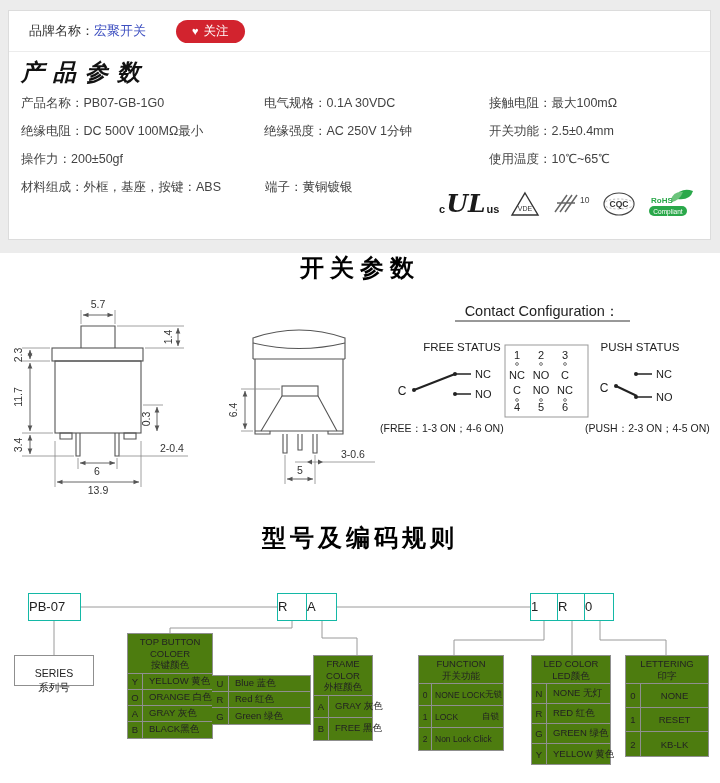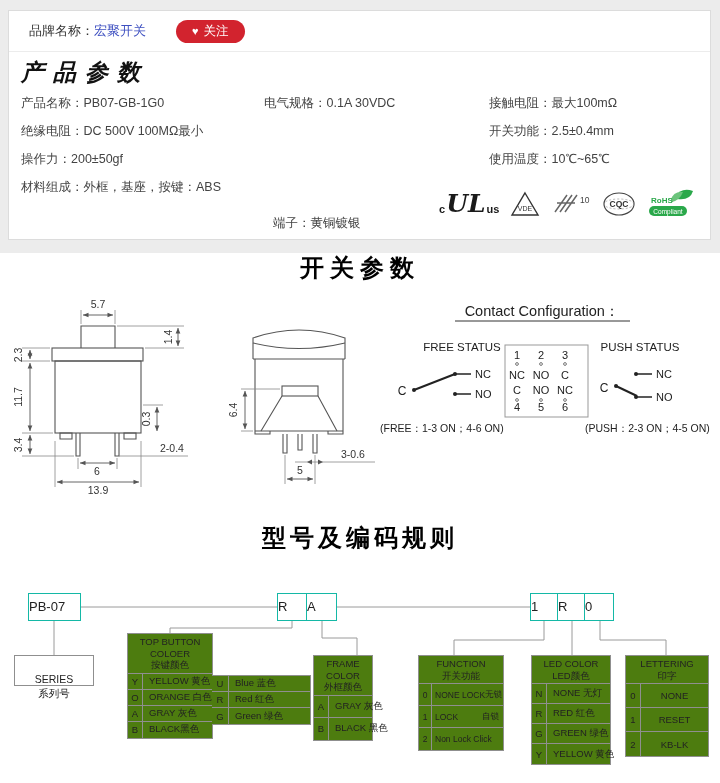--- a/index.html
+++ b/index.html
@@ -21,21 +21,21 @@
   .ul-s { font-size:11px; font-weight:bold; }
   .big-title { position:absolute; left:0; width:720px; text-align:center; font-size:24px; font-weight:bold; letter-spacing:6px; color:#000; }
   svg { overflow:visible; }
   svg text { font-family:"Liberation Sans", sans-serif; }
   .ln path, .ln rect { fill:none; stroke:#555; stroke-width:1.1; }
   .ext path { fill:none; stroke:#888; stroke-width:0.8; }
   .dim line { stroke:#555; stroke-width:0.9; }
   .dt { font-size:10.5px; fill:#333; }
   .ct { fill:#222; }
   .code-box { position:absolute; height:28px; line-height:26px; text-align:left; border:1px solid #14b8a6; background:#fff; font-size:13px; color:#222; }
-  .series-box { position:absolute; left:14px; top:655px; width:80px; height:31px; border:1px solid #8f8f8f; background:#fff; text-align:center; font-size:10.5px; line-height:14px; padding-top:16px; color:#222; }
+  .series-box { position:absolute; left:14px; top:655px; width:80px; height:31px; border:1px solid #8f8f8f; background:#fff; text-align:center; font-size:10.5px; line-height:14px; padding-top:10px; color:#222; }
   .dtable { position:absolute; background:#4d7c0f; border:1px solid #8f8f8f; font-size:9.5px; color:#222; }
   .dt-head { text-align:center; padding:2px 1px; line-height:11.5px; border-bottom:1px solid #8f8f8f; }
   .dt-row { display:flex; align-items:stretch; border-bottom:1px solid #8f8f8f; }
   .dt-row:last-child { border-bottom:none; }
   .dt-code { flex:0 0 15px; border-right:1px solid #8f8f8f; display:flex; align-items:center; justify-content:center; }
   .dt-label { flex:1; display:flex; align-items:center; padding-left:6px; white-space:nowrap; }
   .dt-label.center { justify-content:center; padding-left:0; }
   .dt-zh { margin-left:auto; padding-right:4px; }
   .rh16 .dt-row { height:16px; }
   .rh20 .dt-row { height:20px; }
@@ -58,21 +58,22 @@
     </div>
     <div class="divider"></div>
     <div class="script-title">产品参数</div>
 
     <div class="spec" style="left:12px;top:84px;"><span>产品名称：</span><span>PB07-GB-1G0</span></div>
     <div class="spec" style="left:12px;top:112px;"><span>绝缘电阻：</span><span>DC 500V 100MΩ最小</span></div>
     <div class="spec" style="left:12px;top:140px;"><span>操作力：</span><span>200±50gf</span></div>
     <div class="spec" style="left:12px;top:168px;"><span>材料组成：</span><span>外框，基座，按键：ABS</span></div>
 
     <div class="spec" style="left:255px;top:84px;"><span>电气规格：</span><span>0.1A  30VDC</span></div>
-    <div class="spec" style="left:264px;top:168px;margin-top:36px;"><span>端子：</span><span>黄铜镀银</span></div>
+    <div class="spec" style="left:255px;top:112px;"><span>绝缘强度：</span><span>AC 250V 1分钟</span></div>
+    <div class="spec" style="left:256px;top:168px;"><span>端子：</span><span>黄铜镀银</span></div>
 
     <div class="spec" style="left:480px;top:84px;"><span>接触电阻：</span><span>最大100mΩ</span></div>
     <div class="spec" style="left:480px;top:112px;"><span>开关功能：</span><span>2.5±0.4mm</span></div>
     <div class="spec" style="left:480px;top:140px;"><span>使用温度：</span><span>10℃~65℃</span></div>
 
     <div class="certs">
       <div class="cert-ul">
         <span class="ul-c">c</span>
           <span class="ul-m">UL</span>
           <span class="ul-s">us</span>
@@ -292,21 +293,21 @@
   <div class="dt-head">
     <div>FRAME COLOR</div>
     <div>外框颜色</div>
   </div>
   <div class="dt-row">
       <div class="dt-code">A</div>
       <div class="dt-label">GRAY 灰色</div>
     </div>
   <div class="dt-row">
       <div class="dt-code">B</div>
-      <div class="dt-label">BLACK 黑色</div>
+      <div class="dt-label">FREE 黑色</div>
     </div>
 </div>
 
 <div class="dtable rh22 fsm" style="left:418px;top:655px;width:86px;">
   <div class="dt-head">
     <div>FUNCTION</div>
     <div>开关功能</div>
   </div>
   <div class="dt-row">
       <div class="dt-code" style="flex-basis:13px;">0</div>

